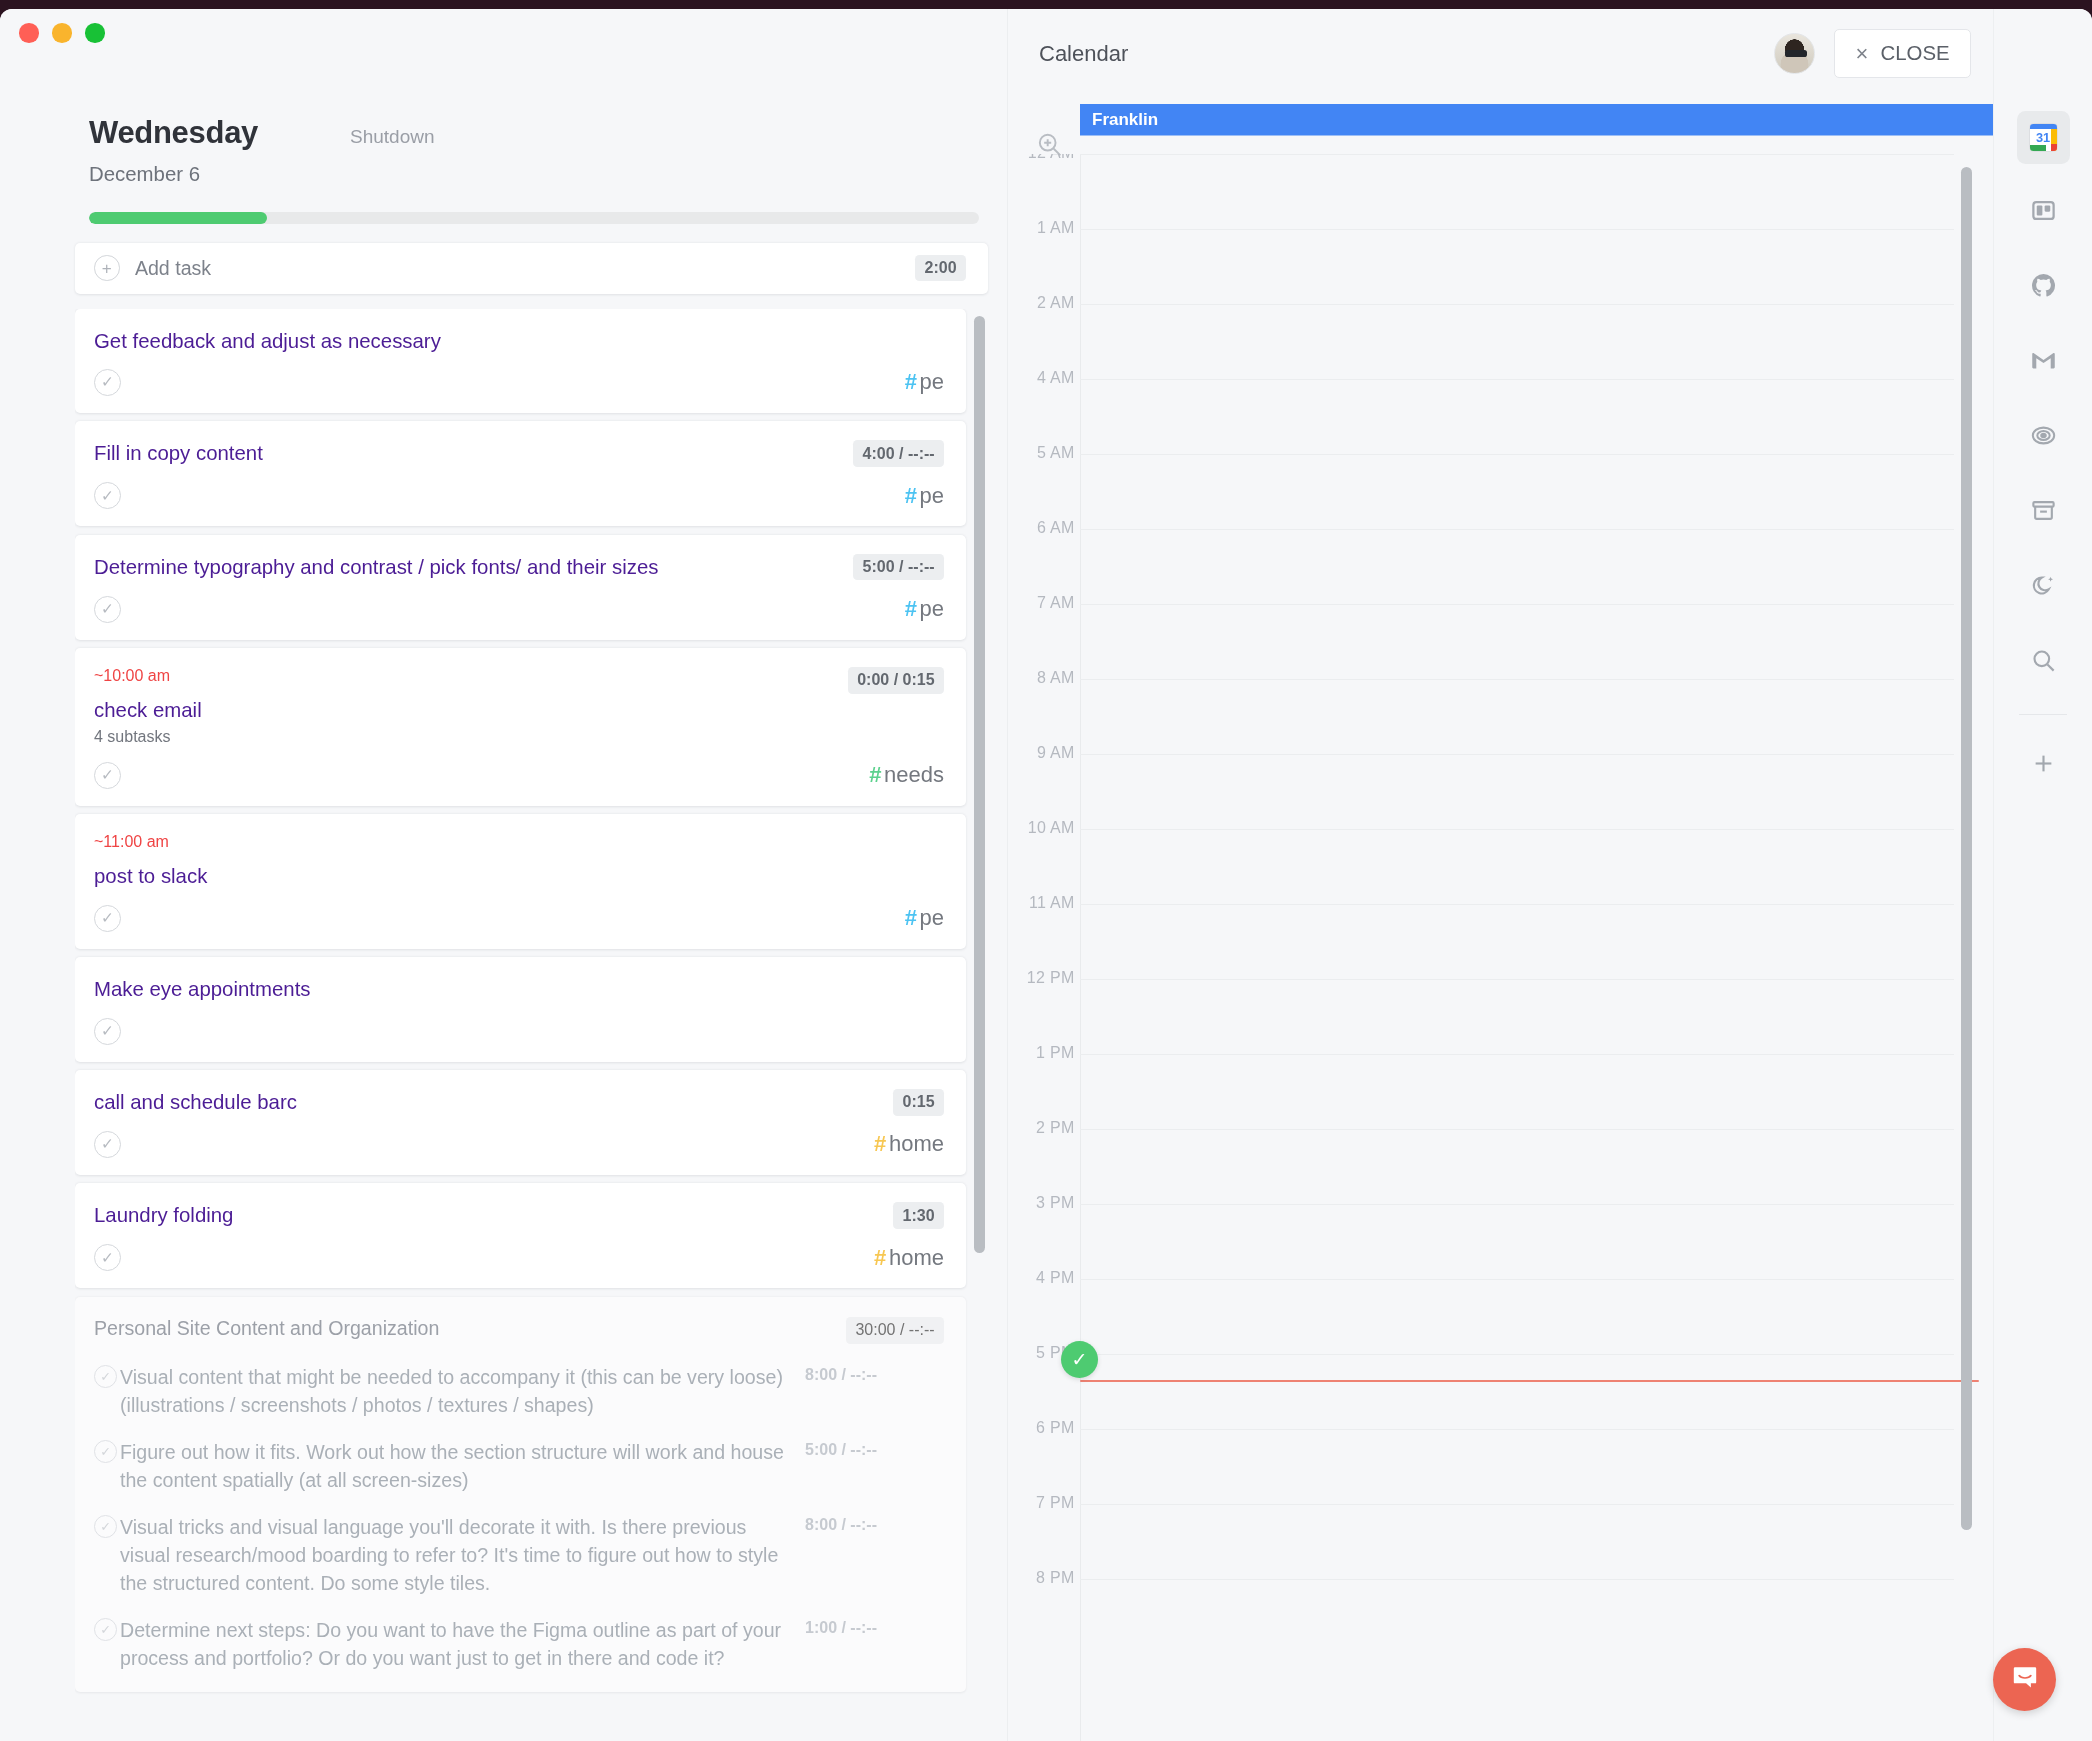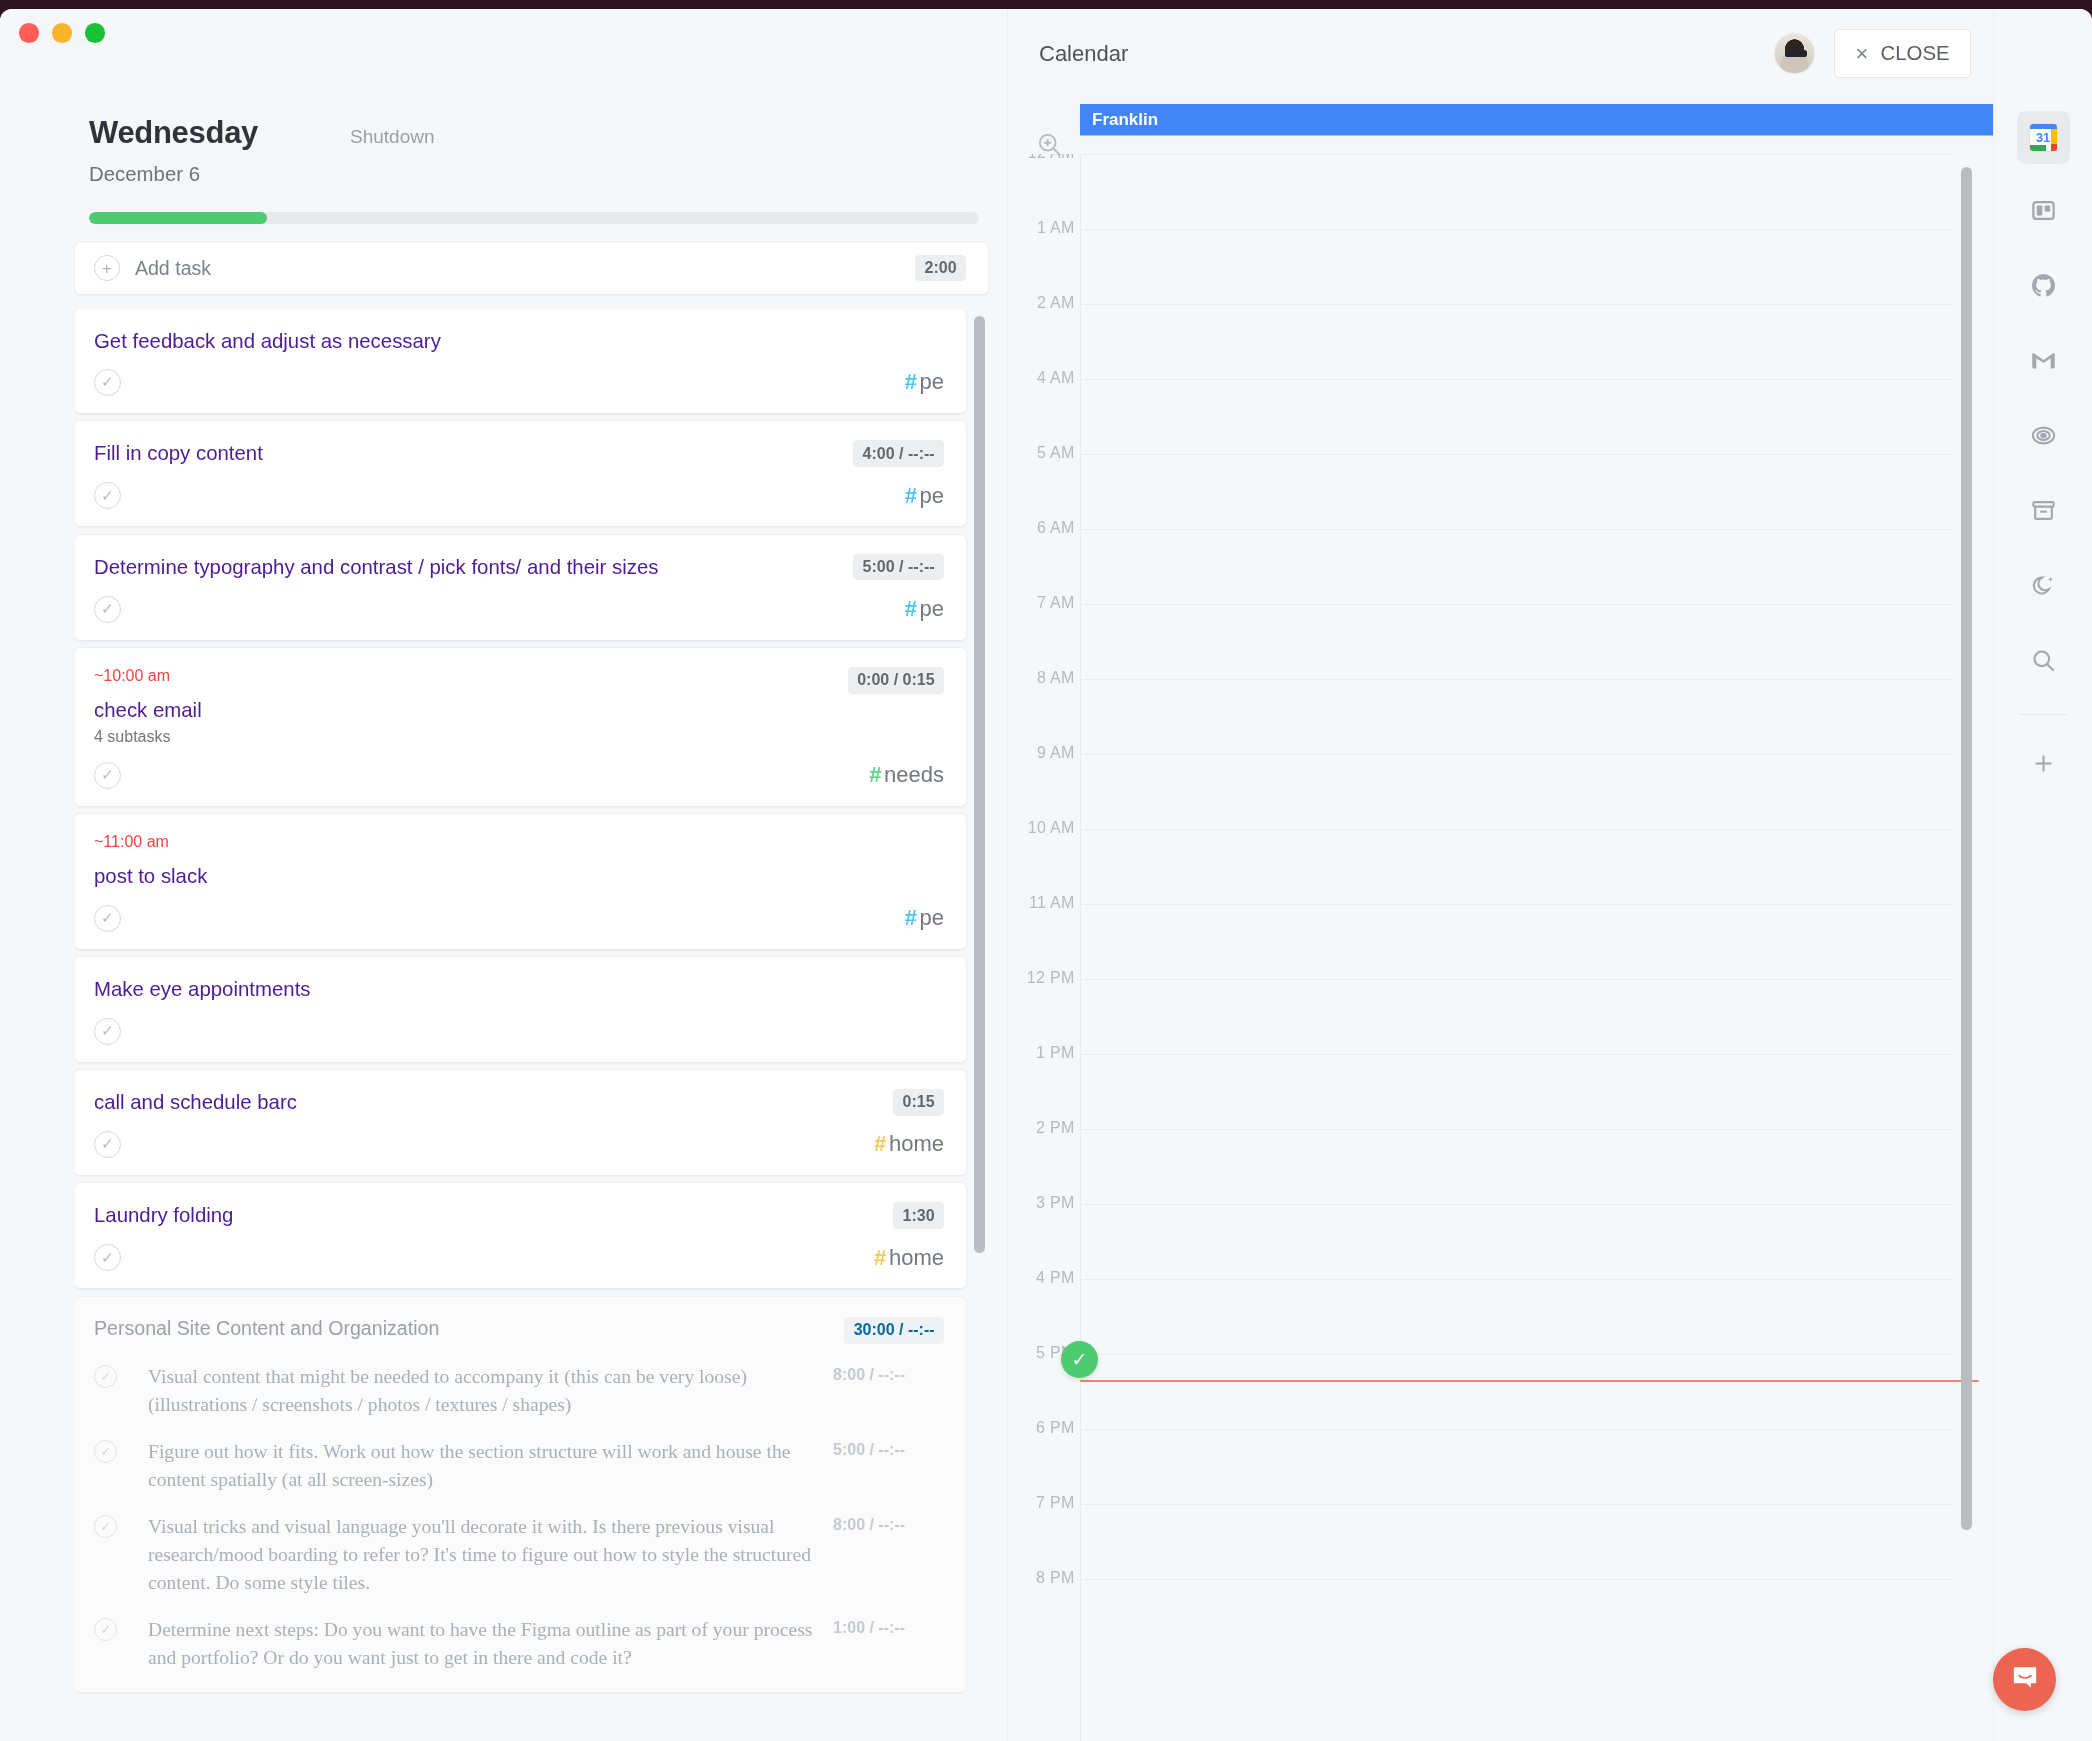--- a/index.html
+++ b/index.html
@@ -106,31 +106,31 @@
 
   
   .project-card {
     width: 891px; background: #fbfbfc;
     border-radius: 5.1px;
     box-shadow: 0 0.9px 2.6px rgba(30,35,45,0.07);
     padding: 20.4px 22px 20.4px 19px;
   }
   .project-head { display: flex; align-items: flex-start; }
   .project-title { font-size: 19.6px; color: #9ca0a8; flex: 1 1 auto; }
-  .time-chip.muted { background: #f0f1f3; color: #0369a1; font-weight: 700; }
+  .time-chip.muted { background: #f0f1f3; color: #737373; font-weight: 400; }
   .subtask {
     display: flex; align-items: flex-start; margin-top: 19px;
   }
   .subtask .check-circle {
     width: 23px; height: 23px; flex: 0 0 23px;
     border-color: #e0e2e6; color: #d3d6da; font-size: 12.8px; margin-top: 2.6px;
   }
   .subtask-text {
-    margin-left: 31px; font-size: 19.6px; line-height: 1.43;
-    color: #aab0b7; flex: 1 1 auto; max-width: 673px; font-family: Liberation Serif, serif;
+    margin-left: 3px; font-size: 19.6px; line-height: 1.43;
+    color: #aab0b7; flex: 1 1 auto; max-width: 673px;
   }
   .subtask-time {
     font-size: 16px; color: #c6cad0; white-space: nowrap;
     margin-left: 12px; margin-top: 3.4px; font-weight: 600;
   }
 
   
   .left-scrollbar {
     position: absolute; left: 974px; top: 307px;
     width: 11px; height: 937px;

